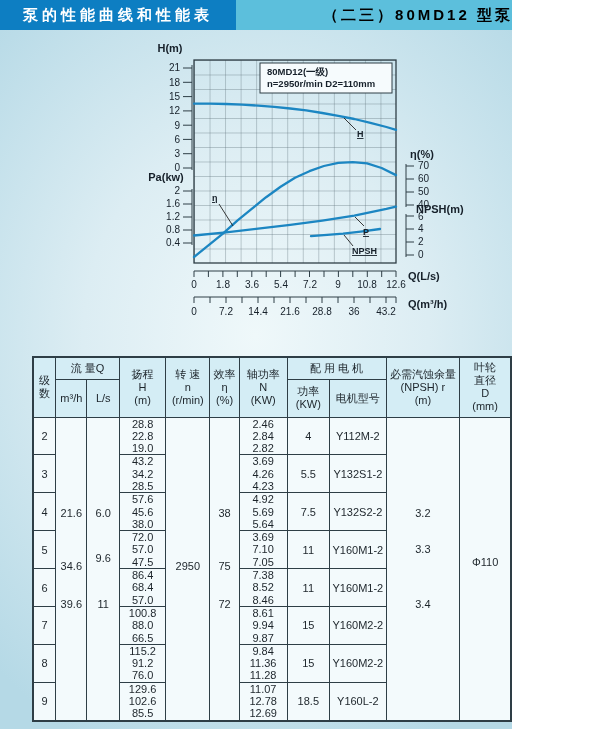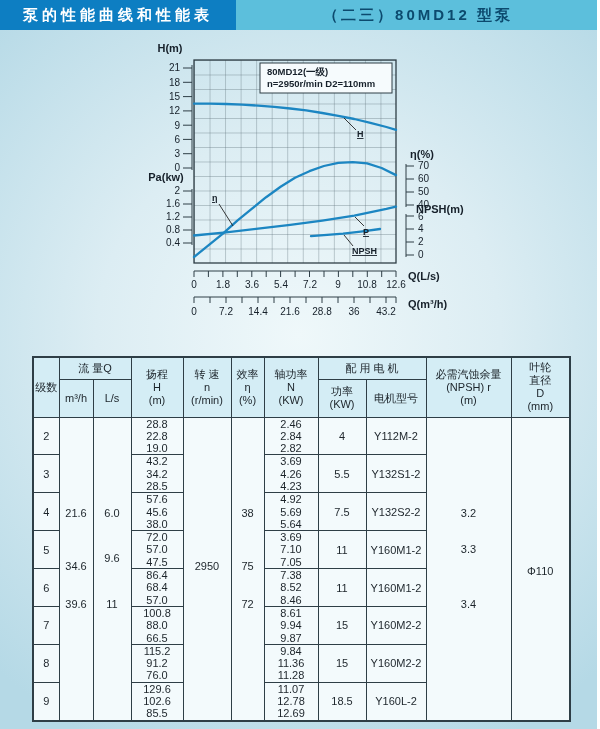--- a/index.html
+++ b/index.html
@@ -1,30 +1,30 @@
 <!DOCTYPE html>
 <html><head>
 <meta charset="utf-8">
 <style>
   * { margin:0; padding:0; box-sizing:border-box; }
   html,body { width:600px; }
   body { font-family:"Liberation Sans","DejaVu Sans",sans-serif; }
   .page {
-    position:relative; width:597px; height:729px; overflow:hidden;
+    position:relative; width:512px; height:729px; overflow:hidden;
     background: radial-gradient(ellipse 75% 62% at 50% 46%, #eff8fa 0%, #dcedf3 45%, #b5d9e6 100%);
     color:#1c242a;
   }
   .band { display:flex; height:30px; width:600px; }
   .band-left {
     width:236px; background:#0d7ec2; color:#ffffff; font-weight:bold;
     font-size:15px; letter-spacing:4px;
     display:flex; align-items:center; justify-content:center;
   }
   .band-right {
-    flex:1; background:#5cbfdc; color:#0c4a6e; font-weight:bold;
+    flex:1; background:#5cbfdc; color:#000000; font-weight:bold;
     font-size:15px; letter-spacing:3px;
     display:flex; align-items:center; justify-content:center;
   }
   svg.chart { display:block; margin:10px 0 0 60px; }
   svg text { font-family:"Liberation Sans","DejaVu Sans",sans-serif; fill:#16202a; }
   .tick { font-size:10px; }
   .axis-title { font-size:11px; font-weight:bold; }
   .chart-title { font-size:9.5px; font-weight:bold; }
   .curve { fill:none; stroke:#1c86c2; stroke-width:2.3; stroke-linejoin:round; stroke-linecap:round; }
   .axisline { stroke:#2e3e46; stroke-width:1; fill:none; }
@@ -234,21 +234,21 @@
             <div>2.82</div>
         </td>
         <td>4</td>
         <td>Y112M-2</td>
         <td class="span-col" rowspan="8">
           <span class="fv" style="top:95px">3.2</span>
           <span class="fv" style="top:131px">3.3</span>
           <span class="fv" style="top:186px">3.4</span>
         </td>
         <td class="span-col" rowspan="8">
-          <span class="fv" style="top:153px">Φ110</span>
+          <span class="fv" style="top:144px">Φ110</span>
         </td>
       </tr>
       <tr>
         <td>3</td>
         <td class="lines">
           <div>43.2</div>
             <div>34.2</div>
             <div>28.5</div>
         </td>
         <td class="lines">

